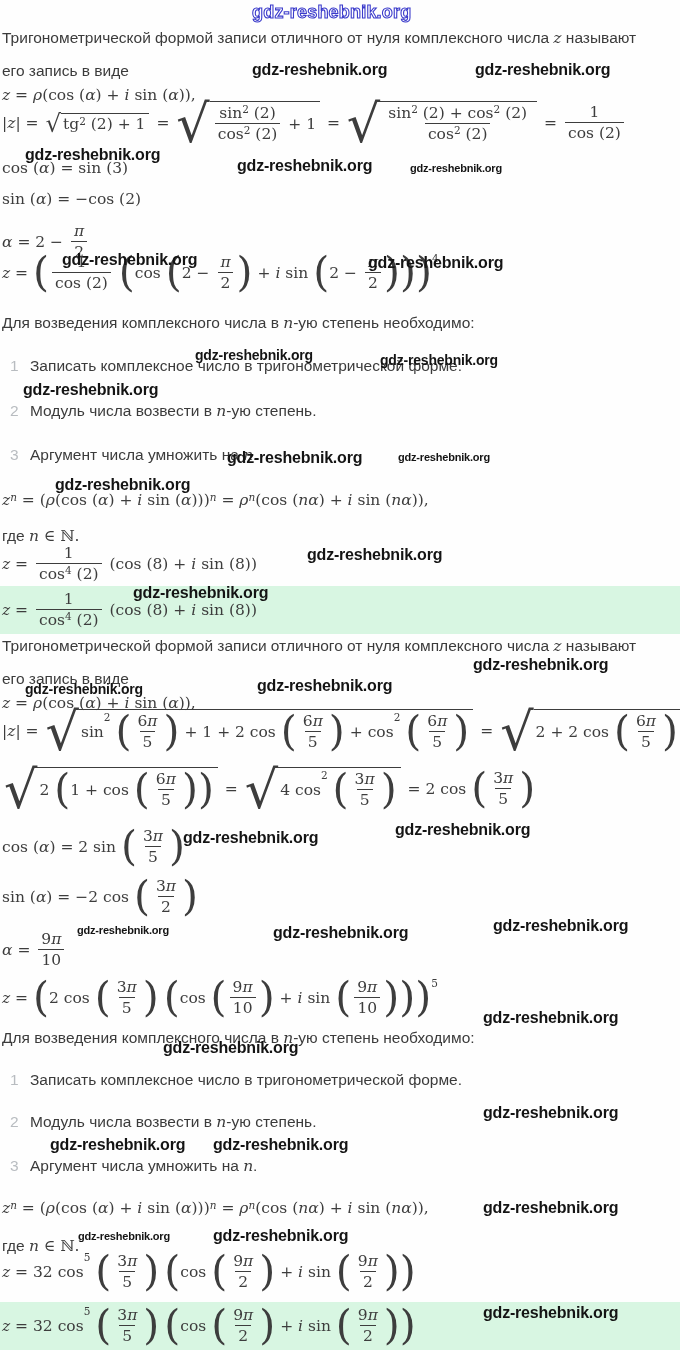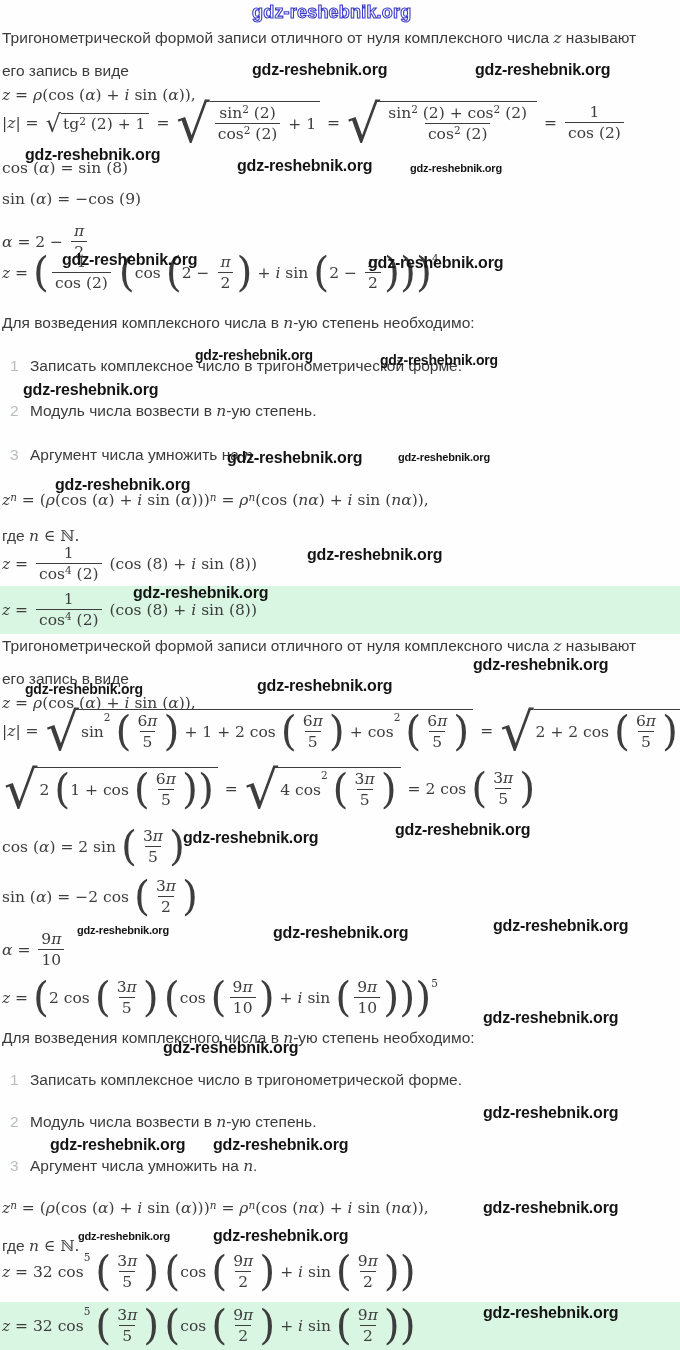--- a/index.html
+++ b/index.html
@@ -36,22 +36,22 @@
 
 <div id="page">
 
   <div class="band" style="top:586px;height:48px"></div>
   <div class="band" style="top:1302px;height:48px"></div>
 
   <div class="line para" style="top:29px"><span class="ms">Тригонометрической формой записи отличного от нуля комплексного числа </span><span class="mi">z</span><span class="ms"> называют</span></div>
   <div class="line para" style="top:62px"><span class="ms">его запись в виде</span></div>
   <div class="line math" style="top:86px"><span class="mi">z</span><span class="mr"> = </span><span class="mi">ρ</span><span class="mr">(cos (</span><span class="mi">α</span><span class="mr">) + </span><span class="mi">i</span><span class="mr"> sin (</span><span class="mi">α</span><span class="mr">)),</span></div>
   <div class="line math" style="top:101px"><span class="mr">|</span><span class="mi">z</span><span class="mr">| = </span><span class="sqrt"><span class="sqrt-sym" style="font-size: 24.4px; line-height: 20px;">√</span><span class="sqrt-body"><span class="mr">tg</span><sup class="msup"><span class="mr">2</span></sup><span class="mr"> (2) + 1</span></span></span><span class="mr"> = </span><span class="sqrt"><span class="sqrt-sym" style="font-size: 52.46px; line-height: 43px;">√</span><span class="sqrt-body"><span class="frac"><span class="num"><span class="mr">sin</span><sup class="msup"><span class="mr">2</span></sup><span class="mr"> (2)</span></span><span class="den"><span class="mr">cos</span><sup class="msup"><span class="mr">2</span></sup><span class="mr"> (2)</span></span></span><span class="mr"> + 1</span></span></span><span class="mr"> = </span><span class="sqrt"><span class="sqrt-sym" style="font-size: 52.46px; line-height: 43px;">√</span><span class="sqrt-body"><span class="frac"><span class="num"><span class="mr">sin</span><sup class="msup"><span class="mr">2</span></sup><span class="mr"> (2) + cos</span><sup class="msup"><span class="mr">2</span></sup><span class="mr"> (2)</span></span><span class="den"><span class="mr">cos</span><sup class="msup"><span class="mr">2</span></sup><span class="mr"> (2)</span></span></span></span></span><span class="mr"> = </span><span class="frac"><span class="num"><span class="mr">1</span></span><span class="den"><span class="mr">cos (2)</span></span></span></div>
-  <div class="line math" style="top:159px"><span class="mr">cos (</span><span class="mi">α</span><span class="mr">) = sin (8)</span></div>
-  <div class="line math" style="top:190px"><span class="mr">sin (</span><span class="mi">α</span><span class="mr">) = −cos (9)</span></div>
+  <div class="line math" style="top:159px"><span class="mr">cos (</span><span class="mi">α</span><span class="mr">) = sin (3)</span></div>
+  <div class="line math" style="top:190px"><span class="mr">sin (</span><span class="mi">α</span><span class="mr">) = −cos (2)</span></div>
   <div class="line math" style="top:221px"><span class="mi">α</span><span class="mr"> = 2 − </span><span class="frac"><span class="num"><span class="mi">π</span></span><span class="den"><span class="mr">2</span></span></span></div>
   <div class="line math" style="top:252px"><span class="mi">z</span><span class="mr"> = </span><span class="pgroup"><span class="paren" style="font-size: 41px; line-height: 41px;">(</span><span class="pcontent"><span class="frac"><span class="num"><span class="mr">1</span></span><span class="den"><span class="mr">cos (2)</span></span></span><span class="mr"> </span><span class="pgroup"><span class="paren" style="font-size: 41px; line-height: 41px;">(</span><span class="pcontent"><span class="mr">cos </span><span class="pgroup"><span class="paren" style="font-size: 41px; line-height: 41px;">(</span><span class="pcontent"><span class="mr">2 − </span><span class="frac"><span class="num"><span class="mi">π</span></span><span class="den"><span class="mr">2</span></span></span></span><span class="paren" style="font-size: 41px; line-height: 41px;">)</span></span><span class="mr"> + </span><span class="mi">i</span><span class="mr"> sin </span><span class="pgroup"><span class="paren" style="font-size: 41px; line-height: 41px;">(</span><span class="pcontent"><span class="mr">2 − </span><span class="frac"><span class="num"><span class="mi">π</span></span><span class="den"><span class="mr">2</span></span></span></span><span class="paren" style="font-size: 41px; line-height: 41px;">)</span></span></span><span class="paren" style="font-size: 41px; line-height: 41px;">)</span></span></span><span class="paren" style="font-size: 41px; line-height: 41px;">)</span></span><sup class="msup"><span class="mr">4</span></sup></div>
   <div class="line para" style="top:314px"><span class="ms">Для возведения комплексного числа в </span><span class="mi">n</span><span class="ms">-ую степень необходимо:</span></div>
 
   <div class="li" style="top:357px">
     <span class="li-num">1</span>
     <span class="li-text"><span class="ms">Записать комплексное число в тригонометрической форме.</span></span>
   </div>
   <div class="li" style="top:402px">
     <span class="li-num">2</span>

